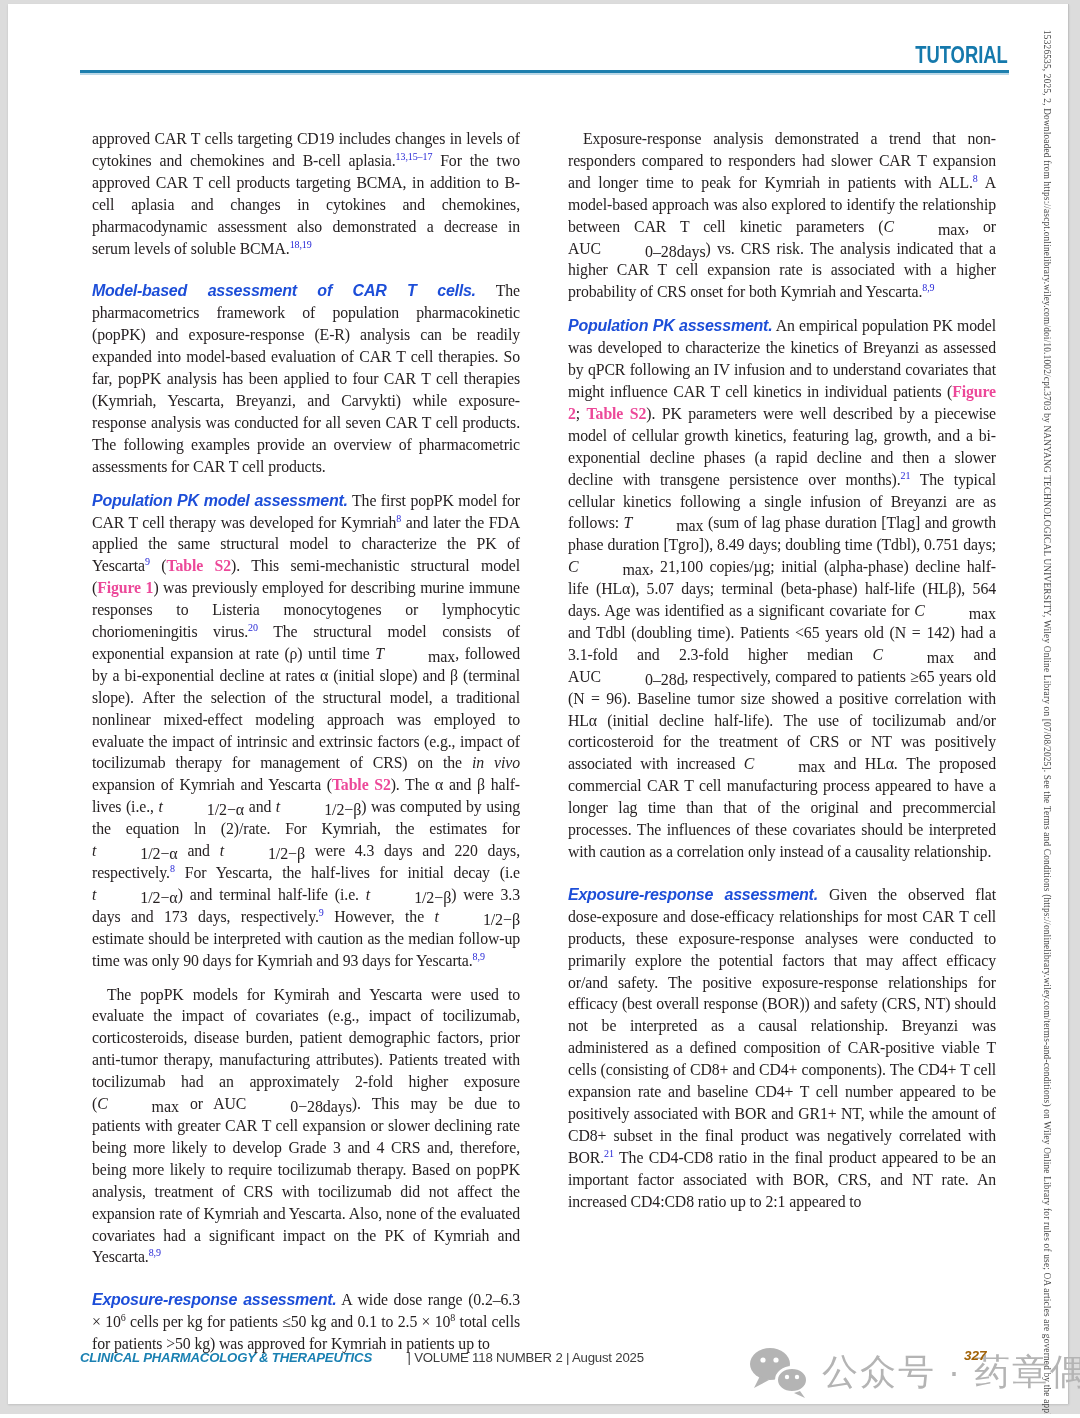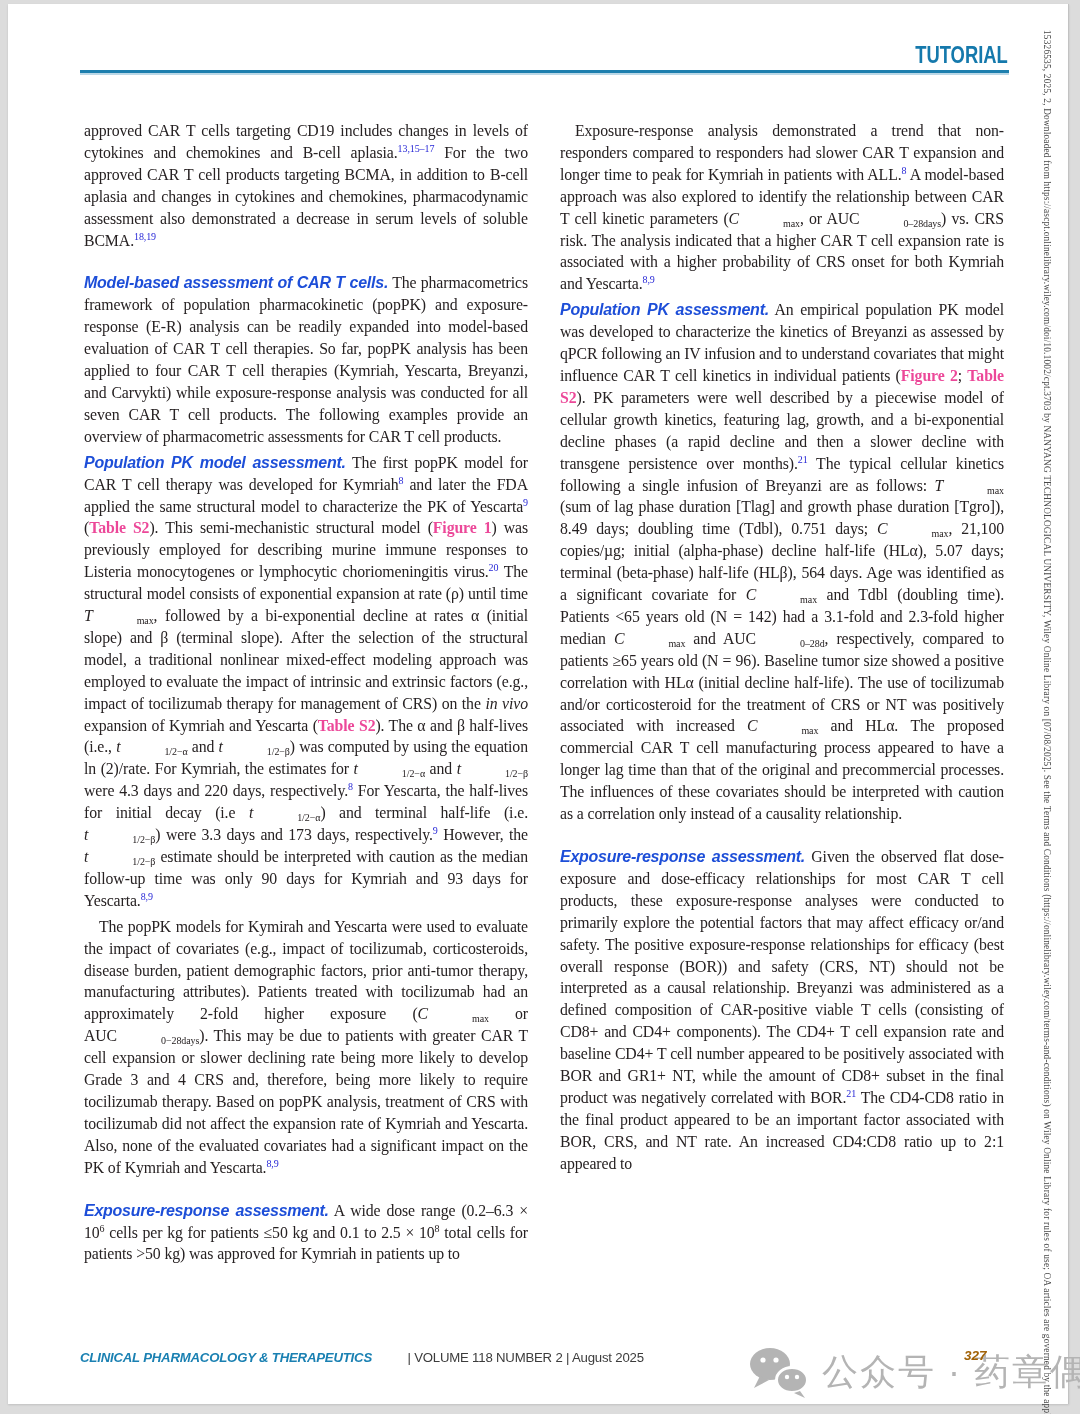--- a/index.html
+++ b/index.html
@@ -35,38 +35,38 @@
   
   .col{
     position:absolute;top:112px;width:452px;
     text-align:justify;
     color:#262122;
     font-size:15.8px;line-height:21.9px;
     letter-spacing:-0.1px;
   }
   .col-left{left:72px;}
   .col-right{left:548px;}
-  .para{margin:4px;}
+  .para{margin:12px;}
   .para.spaced{margin-top:21px;}
   .para.indent{text-indent:15px;}
   .sec-head{
     font-family:"Liberation Sans",sans-serif;
     font-weight:700;font-size:15px;letter-spacing:-0.2px;
     color:#161616;margin:21px 0 21px 0;text-align:left;
   }
   .runin{
     font-family:"Liberation Sans",sans-serif;
     font-weight:700;font-size:16px;letter-spacing:-0.25px;
     color:#1d4ed8;
     font-style:italic;
   }
   .link{color:#ec4899;font-weight:700;}
   .supref{color:#2727d6;font-size:10px;vertical-align:6px;line-height:0;}
   .supm{font-size:10px;vertical-align:6px;line-height:0;}
-  .subm{font-size:10px;vertical-align:-3px;line-height:0;padding-left:44px;}
+  .subm{font-size:16px;vertical-align:-3px;line-height:0;padding-left:44px;}
   .ital{font-style:italic;}
   
   .footer{
     position:absolute;left:72px;top:1346px;
     font-family:"Liberation Sans",sans-serif;font-size:13.2px;
     white-space:nowrap;
   }
   .journal{color:#1a80b2;font-weight:700;letter-spacing:-0.2px;font-style:italic;}
   .issue{color:#3c3c3c;font-weight:400;letter-spacing:-0.2px;margin-left:32px;}
   .pagenum{

